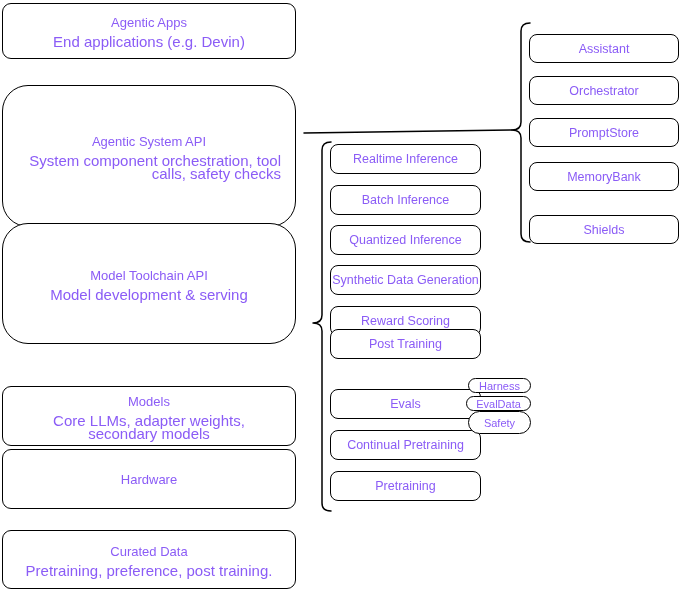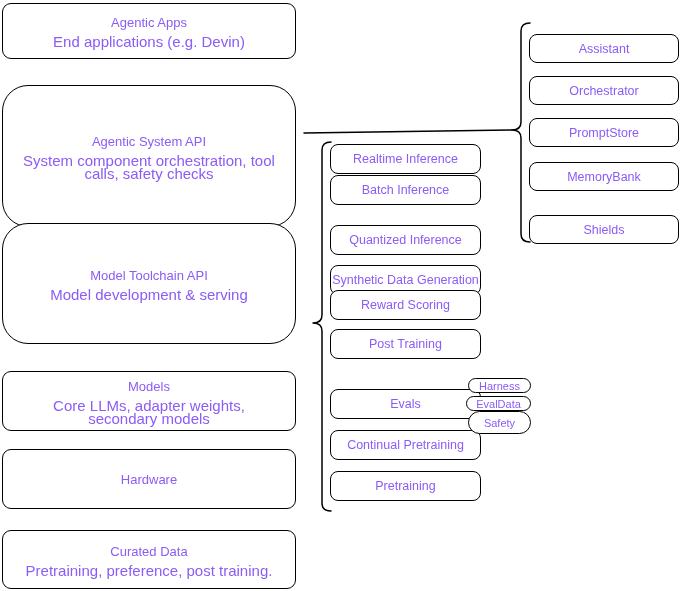--- a/index.html
+++ b/index.html
@@ -19,39 +19,39 @@
     background:#fff;
     display:flex;flex-direction:column;
     align-items:center;justify-content:center;
     text-align:center;
     box-sizing:border-box;
     z-index:2;
   }
   .bigbox .t{font-size:13px;line-height:17px;}
   .bigbox .s{font-size:15px;line-height:13px;margin-top:4px;padding:0 14px;}
   .lb1{top:3px;height:56px;border-radius:9px;}
-  .lb2{top:85px;height:142px;border-radius:26px;}
+  .lb2{top:85px;height:142px;border-radius:26px;text-align:right;}
   .lb3{top:223px;height:121px;border-radius:26px;}
-  .lb4{top:371px;height:60px;border-radius:9px;}
+  .lb4{top:386px;height:60px;border-radius:9px;}
   .lb5{top:449px;height:60px;border-radius:9px;}
   .lb6{top:530px;height:59px;border-radius:9px;}
   
   .node{
     position:absolute;
     border:1.5px solid #000;
     border-radius:8px;
     background:#fff;
     display:flex;align-items:center;justify-content:center;
     font-size:12.5px;
     box-sizing:border-box;
     z-index:2;
   }
   .mid{left:330px;width:151px;height:30px;}
-  .m1{top:144px;} .m2{top:175px;text-align:center;} .m3{top:225px;}
-  .m4{top:265px;} .m5{top:290px;} .m6{top:329px;}
+  .m1{top:144px;} .m2{top:185px;text-align:center;} .m3{top:225px;}
+  .m4{top:265px;} .m5{top:306px;} .m6{top:329px;}
   .m7{top:389px;} .m8{top:430px;} .m9{top:471px;}
   .right{left:529px;width:150px;height:29px;}
   .r1{top:34px;} .r2{top:76px;} .r3{top:118px;}
   .r4{top:162px;} .r5{top:215px;}
   
   .pill{
     position:absolute;
     border:1.5px solid #000;
     border-radius:999px;
     background:#fff;

